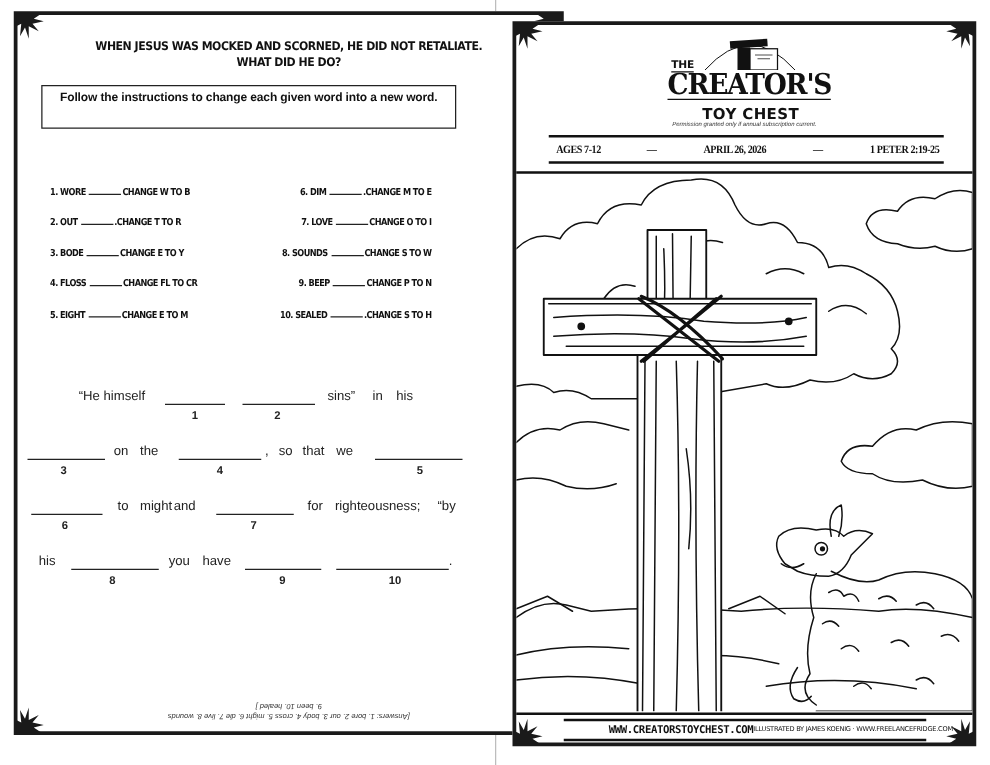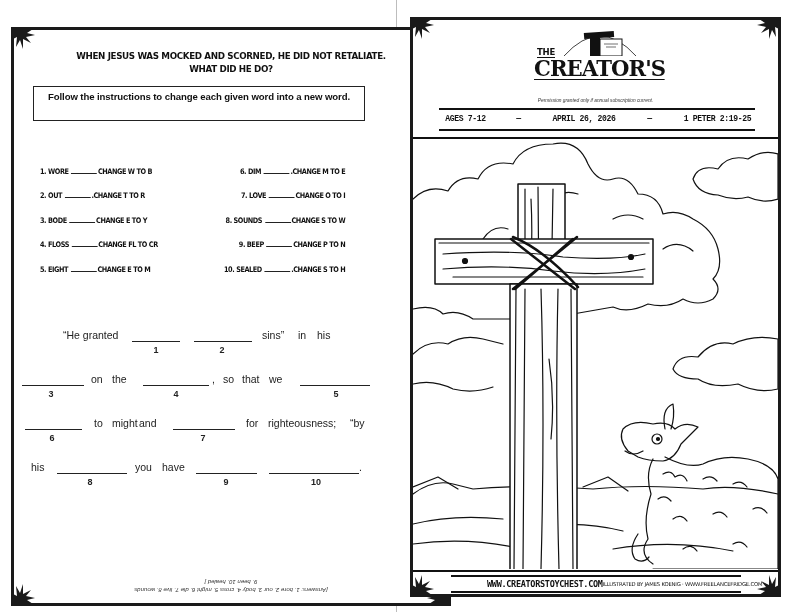--- a/index.html
+++ b/index.html
@@ -2,21 +2,21 @@
 <html><head>
   <meta charset="utf-8">
   <style>
     * { box-sizing: border-box; margin: 0; padding: 0; }
     html, body { width: 792px; height: 612px; background: #ffffff; overflow: hidden; }
     body { position: relative; font-family: "Liberation Sans", sans-serif; color: #111; }
 
     .divider { position: absolute; left: 396px; top: 0; width: 1px; height: 612px; background: #bdbdbd; }
 
     .frame { position: absolute; border: 3px solid #1a1a1a; background: #fff; }
-    .frame.left { left: 11px; top: 27px; width: 440px; height: 579px; }
+    .frame.left { left: 11px; top: 9px; width: 440px; height: 579px; }
     .frame.right { left: 410px; top: 17px; width: 371px; height: 580px; }
 
     .corner { position: absolute; width: 24px; height: 24px; }
     .corner svg { width: 24px; height: 24px; display: block; }
     .c-tl { left: -1px; top: -1px; }
     .c-tr { right: -1px; top: -1px; transform: scaleX(-1); }
     .c-bl { left: -1px; bottom: -1px; transform: scaleY(-1); }
     .c-br { right: -1px; bottom: -1px; transform: scale(-1,-1); }
 
     
@@ -50,21 +50,21 @@
       font-weight: bold; font-size: 23px; letter-spacing: -1px; border-bottom: 1.5px solid #111;
       line-height: 23px; transform: scaleX(0.92); transform-origin: left; }
     .logo .toy { position: absolute; left: 0; right: 0; top: 58px; text-align: center;
       font-family: "DejaVu Sans", sans-serif; font-weight: bold; font-size: 12px; letter-spacing: 0.3px; }
     .logo svg { position: absolute; left: 52px; top: 0; }
     .permission { position: absolute; left: 0; right: 0; top: 78px; text-align: center;
       font-size: 4.8px; font-style: italic; color: #333; }
 
     .hdr-line { position: absolute; left: 26px; width: 316px; height: 1.5px; background: #111; }
     .hdr-row { position: absolute; left: 30px; right: 23px; top: 94px; display: flex;
-      justify-content: space-between; font-family: Liberation Mono, monospace; font-weight: bold;
+      justify-content: space-between; font-family: Liberation Serif, serif; font-weight: bold;
       font-size: 9px; letter-spacing: -0.4px; }
     .hdr-row span { transform: scaleX(0.9); display: inline-block; }
 
     .illus { position: absolute; left: 0; top: 117px; width: 365px; height: 435px;
       border-top: 2.5px solid #111; border-bottom: 2.5px solid #111; overflow: hidden; }
     .illus svg { display: block; }
 
     .footer-line { position: absolute; left: 38px; width: 290px; height: 1.5px; background: #111; }
     .footer { position: absolute; left: 26px; right: 24px; top: 559px; display: flex;
       justify-content: space-between; align-items: center; white-space: nowrap; margin-left: 48px; }
@@ -118,21 +118,21 @@
   <div class="clues col2">
     <div class="clue"><span>6.</span> <span>DIM</span> <span class="blank"></span><span>.CHANGE M TO E</span></div>
     <div class="clue"><span>7.</span> <span>LOVE</span> <span class="blank"></span><span>CHANGE O TO I</span></div>
     <div class="clue"><span>8.</span> <span>SOUNDS</span> <span class="blank"></span><span>CHANGE S TO W</span></div>
     <div class="clue"><span>9.</span> <span>BEEP</span> <span class="blank"></span><span>CHANGE P TO N</span></div>
     <div class="clue"><span>10.</span> <span>SEALED</span> <span class="blank"></span><span>.CHANGE S TO H</span></div>
   </div>
 
   <div class="verse">
 
-    <span class="vline" style="left:49px;top:299px">“He granted</span>
+    <span class="vline" style="left:49px;top:299px">“He himself</span>
     <span class="bl" style="left:118px;top:311px;width:48px"></span>
     <span class="num" style="left:132px;top:315px">1</span>
     <span class="bl" style="left:180px;top:311px;width:58px"></span>
     <span class="num" style="left:198px;top:315px">2</span>
     <span class="vline" style="left:248px;top:299px">sins”</span>
     <span class="vline" style="left:284px;top:299px">in</span>
     <span class="vline" style="left:303px;top:299px">his</span>
 
     <span class="bl" style="left:8px;top:355px;width:62px"></span>
     <span class="num" style="left:27px;top:359px">3</span>
@@ -201,20 +201,21 @@
   <div class="logo">
     <svg width="80" height="30" viewBox="0 0 80 30">
       <path d="M4 30 Q40 -10 76 30" fill="none" stroke="#111" stroke-width="0.8"></path>
       <rect x="24" y="6" width="30" height="6" fill="#111" transform="rotate(-4 39 9)"></rect>
       <rect x="30" y="12" width="10" height="18" fill="#111"></rect>
       <rect x="40" y="13" width="22" height="17" fill="#fff" stroke="#111" stroke-width="1"></rect>
       <path d="M44 18 L58 18 M46 21 L56 21" stroke="#111" stroke-width="0.6"></path>
     </svg>
     <span class="the">THE</span>
     <span class="creators">CREATOR'S</span>
+    <div class="toy">TOY CHEST</div>
   </div>
   <div class="permission">Permission granted only if annual subscription current.</div>
 
   <div class="hdr-line" style="top:88px"></div>
   <div class="hdr-row">
     <span>AGES 7-12</span>
     <span>—</span>
     <span>APRIL 26, 2026</span>
     <span>—</span>
     <span>1 PETER 2:19-25</span>

